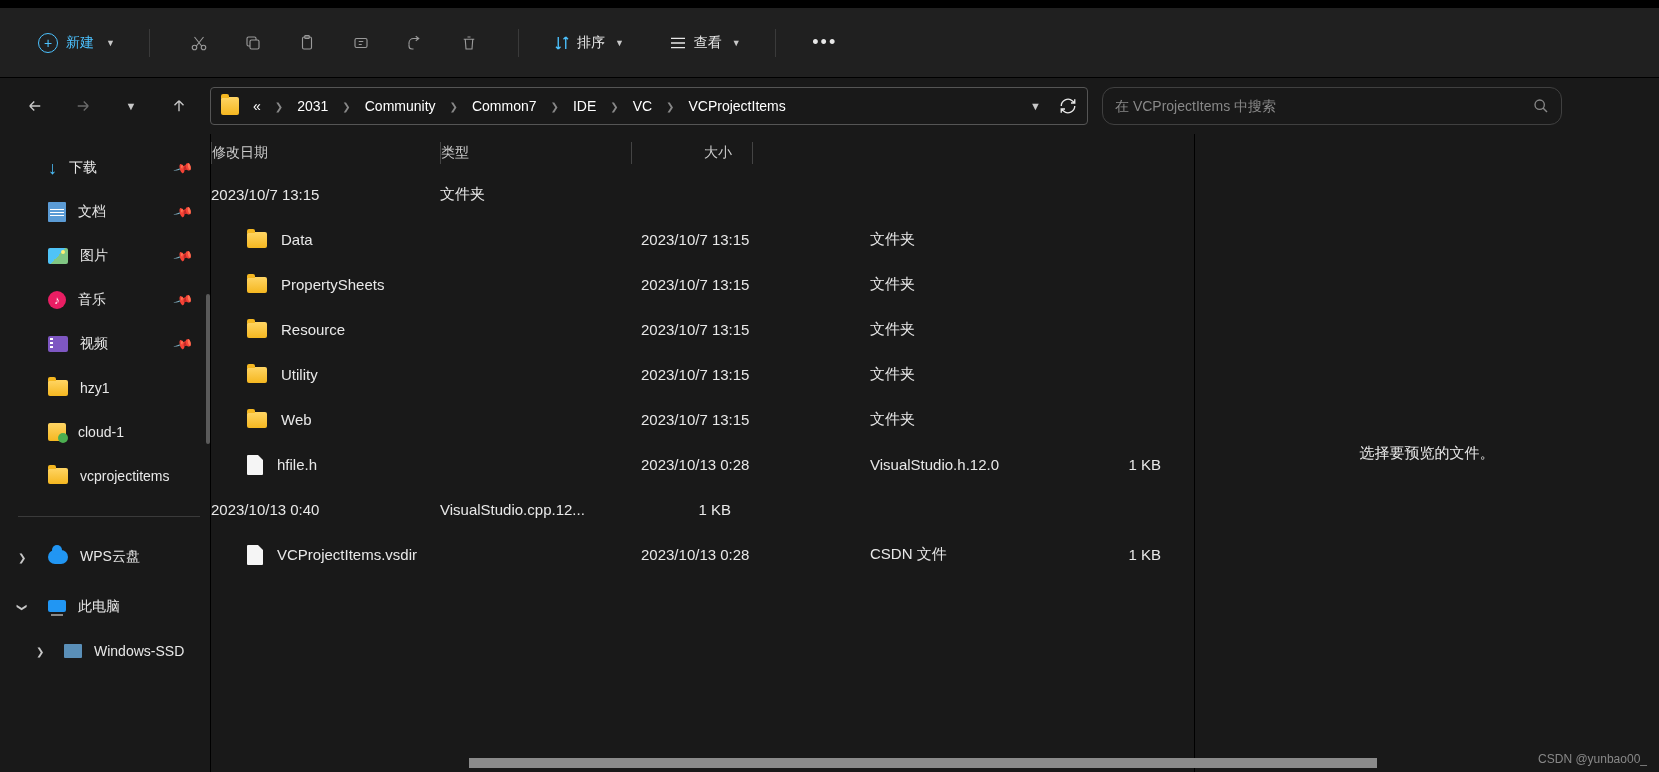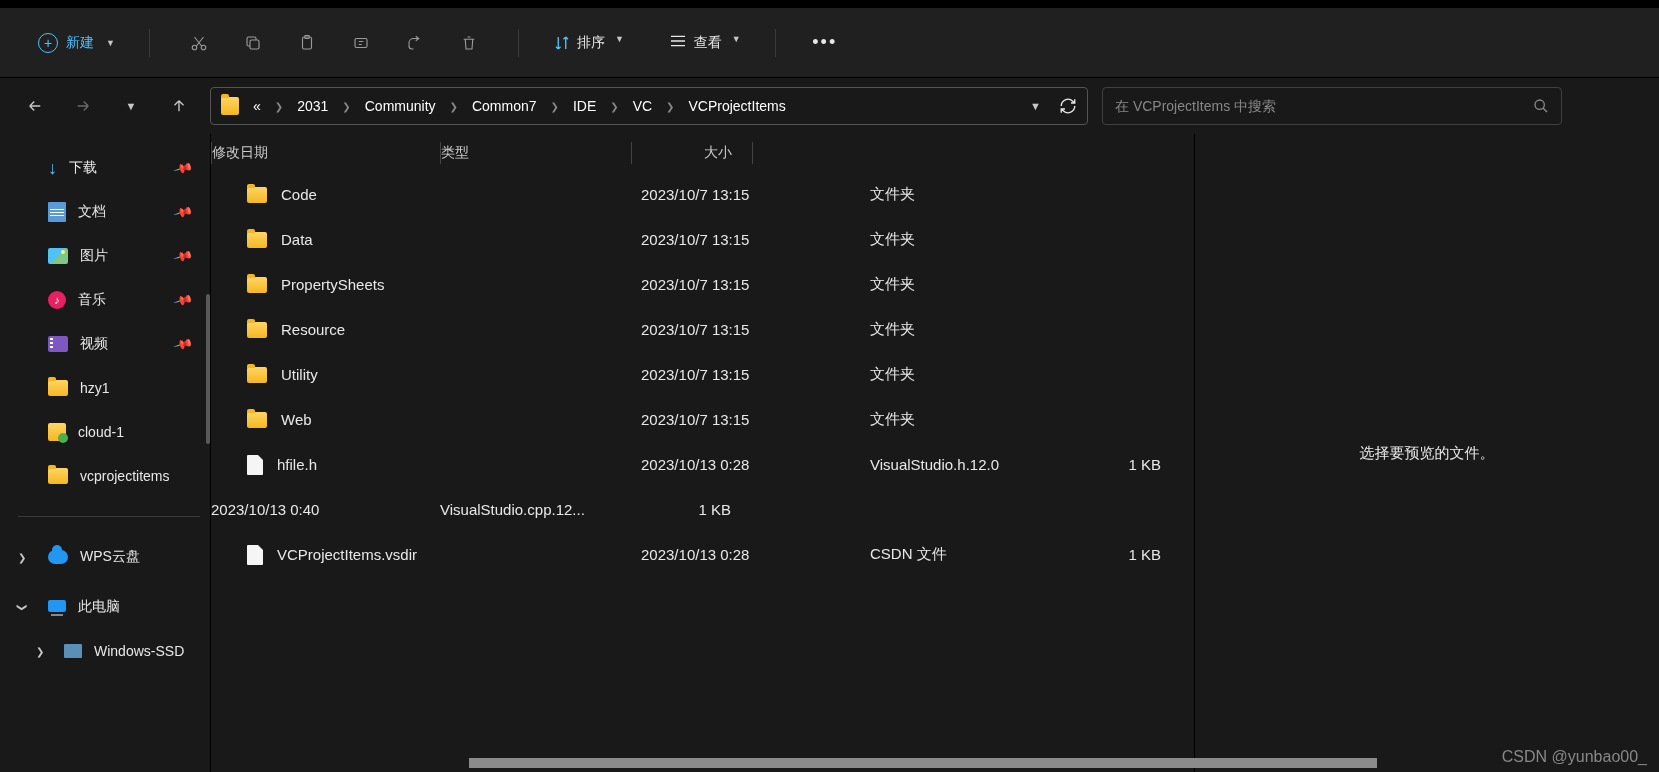--- a/index.html
+++ b/index.html
@@ -3,31 +3,31 @@
 <meta charset="utf-8">
 <style>
 *{box-sizing:border-box;margin:0;padding:0;font-family:"Microsoft YaHei","Segoe UI",sans-serif}
 body{background:#191919;color:#e8e8e8;font-size:14px;width:1659px;height:772px;overflow:hidden;position:relative}
 .titlebar{height:8px;background:#000}
 .toolbar{height:70px;background:#202020;display:flex;align-items:center;padding:0 30px;gap:8px;border-bottom:1px solid #000}
 .tb-new{display:flex;align-items:center;gap:8px;color:#4cc2ff;cursor:pointer;padding:4px 8px}
 .tb-new .plus{width:20px;height:20px;border:1.5px solid #4cc2ff;border-radius:50%;display:flex;align-items:center;justify-content:center;font-size:14px;line-height:1}
 .tb-sep{width:1px;height:28px;background:#3a3a3a;margin:0 18px}
 .tb-ic{width:46px;height:46px;display:flex;align-items:center;justify-content:center;color:#9a9a9a;cursor:pointer}
-.tb-group{display:flex;align-items:flex-start;gap:6px;color:#e8e8e8;cursor:pointer;padding:0 8px}
+.tb-group{display:flex;align-items:center;gap:6px;color:#e8e8e8;cursor:pointer;padding:0 8px}
 .chev-sm{font-size:9px;color:#c8c8c8;margin-left:4px}
 .navrow{height:56px;display:flex;align-items:center;padding:0 18px;gap:14px;background:#191919}
 .nav-ic{width:34px;height:34px;display:flex;align-items:center;justify-content:center;color:#c8c8c8;cursor:pointer}
 .nav-ic.dis{color:#6a6a6a}
 .addr{flex:1;height:38px;border:1px solid #555;border-radius:4px;display:flex;align-items:center;padding:0 10px;gap:4px;max-width:878px}
 .addr .foldic{width:18px;height:18px;margin-right:6px}
 .crumb{color:#fff;cursor:pointer;padding:2px 4px}
 .csep{color:#888;font-size:10px;margin:0 6px}
 .addr-right{margin-left:auto;display:flex;align-items:center;gap:18px}
-.search{width:460px;height:38px;border:1px solid #404040;border-radius:4px;display:flex;align-items:center;padding:0 12px;color:#888}
+.search{width:460px;height:38px;border:1px solid #404040;border-radius:12px;display:flex;align-items:center;padding:0 12px;color:#888}
 .search input{flex:1;background:transparent;border:none;outline:none;color:#e8e8e8;font-size:14px}
 .search input::placeholder{color:#888}
 .body{display:flex;height:638px}
 .sidebar{width:210px;padding:12px 4px 0 12px;overflow:hidden}
 .sb-scroll{position:absolute;left:206px;top:294px;width:4px;height:150px;background:#5a5a5a;border-radius:2px}
 .sb-item{display:flex;align-items:center;height:44px;padding-left:36px;gap:12px;cursor:pointer;color:#e8e8e8;position:relative}
 .sb-item.nopin{padding-left:36px}
 .sb-item .exp{position:absolute;left:6px;font-size:10px;color:#c8c8c8}
 .sb-item.sub{padding-left:60px}
 .pin{position:absolute;right:14px;color:#888;font-size:13px;transform:rotate(30deg)}
@@ -58,21 +58,21 @@
 .ic-img::after{content:"";position:absolute;top:2px;right:3px;width:4px;height:4px;background:#fff176;border-radius:50%}
 .ic-music{width:18px;height:18px;background:#e91e63;border-radius:50%;position:relative;display:flex;align-items:center;justify-content:center;color:#fff;font-size:11px}
 .ic-video{width:20px;height:16px;background:#7e57c2;border-radius:2px;position:relative}
 .ic-video::before{content:"";position:absolute;left:2px;top:2px;bottom:2px;width:3px;background:repeating-linear-gradient(#fff 0 2px,transparent 2px 4px)}
 .ic-shield{width:18px;height:18px;background:linear-gradient(180deg,#ffd564,#f5b720);border-radius:2px;position:relative}
 .ic-shield::after{content:"";position:absolute;bottom:-2px;right:-2px;width:10px;height:10px;background:#4caf50;border-radius:50%}
 .ic-cloud{width:20px;height:14px;background:#2196f3;border-radius:10px;position:relative}
 .ic-cloud::before{content:"";position:absolute;top:-5px;left:4px;width:10px;height:10px;background:#2196f3;border-radius:50%}
 .ic-pc{width:18px;height:12px;background:#2196f3;border-radius:2px;position:relative;margin-bottom:3px}
 .ic-pc::after{content:"";position:absolute;bottom:-4px;left:3px;right:3px;height:2px;background:#888}
-.watermark{position:absolute;bottom:6px;right:12px;color:#888;font-size:16px}
+.watermark{position:absolute;bottom:6px;right:12px;color:#888;font-size:12px}
 .hscroll{position:absolute;bottom:4px;left:258px;width:908px;height:10px;background:#8b8b8b;border-radius:0}
 svg{display:block}
 </style>
 </head>
 <body>
 
 <div class="titlebar"></div>
 
 <div class="toolbar">
   <div class="tb-new">
@@ -254,24 +254,20 @@
       <div class="fh-sep"></div>
       <div class="fh-date">修改日期</div>
       <div class="fh-sep"></div>
       <div class="fh-type">类型</div>
       <div class="fh-sep"></div>
       <div class="fh-size">大小</div>
       <div class="fh-sep"></div>
     </div>
     <div id="file-rows">
         <div class="frow">
-          <div class="fc-name">
-            <span class="ic-folder"></span>
-            <span>Code</span>
-          </div>
           <div class="fc-date">2023/10/7 13:15</div>
           <div class="fc-type">文件夹</div>
           <div class="fc-size"></div>
         </div>
         <div class="frow">
           <div class="fc-name">
             <span class="ic-folder"></span>
             <span>Data</span>
           </div>
           <div class="fc-date">2023/10/7 13:15</div>

